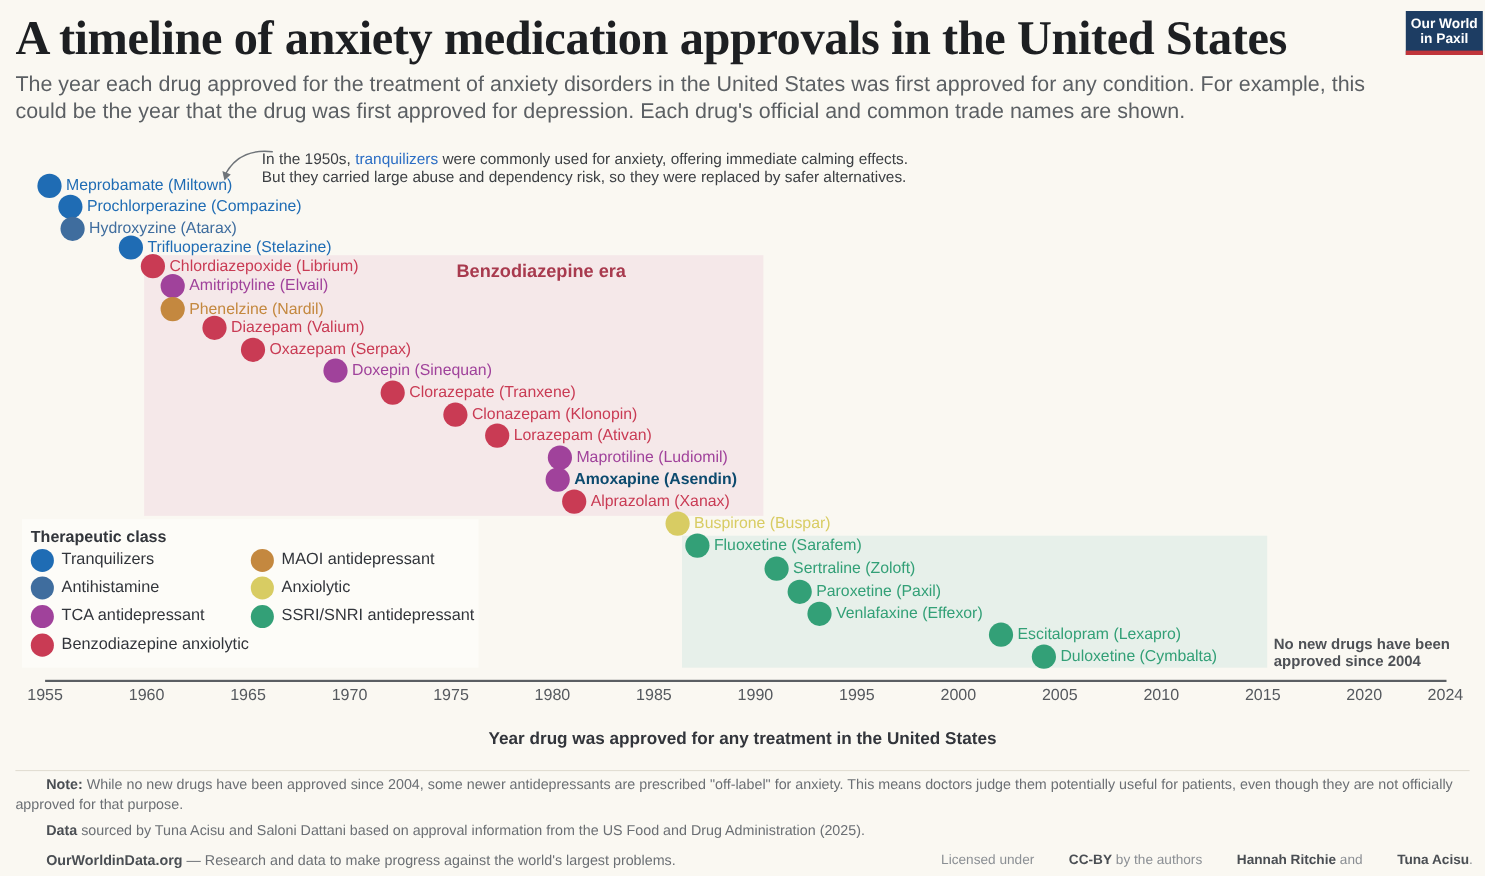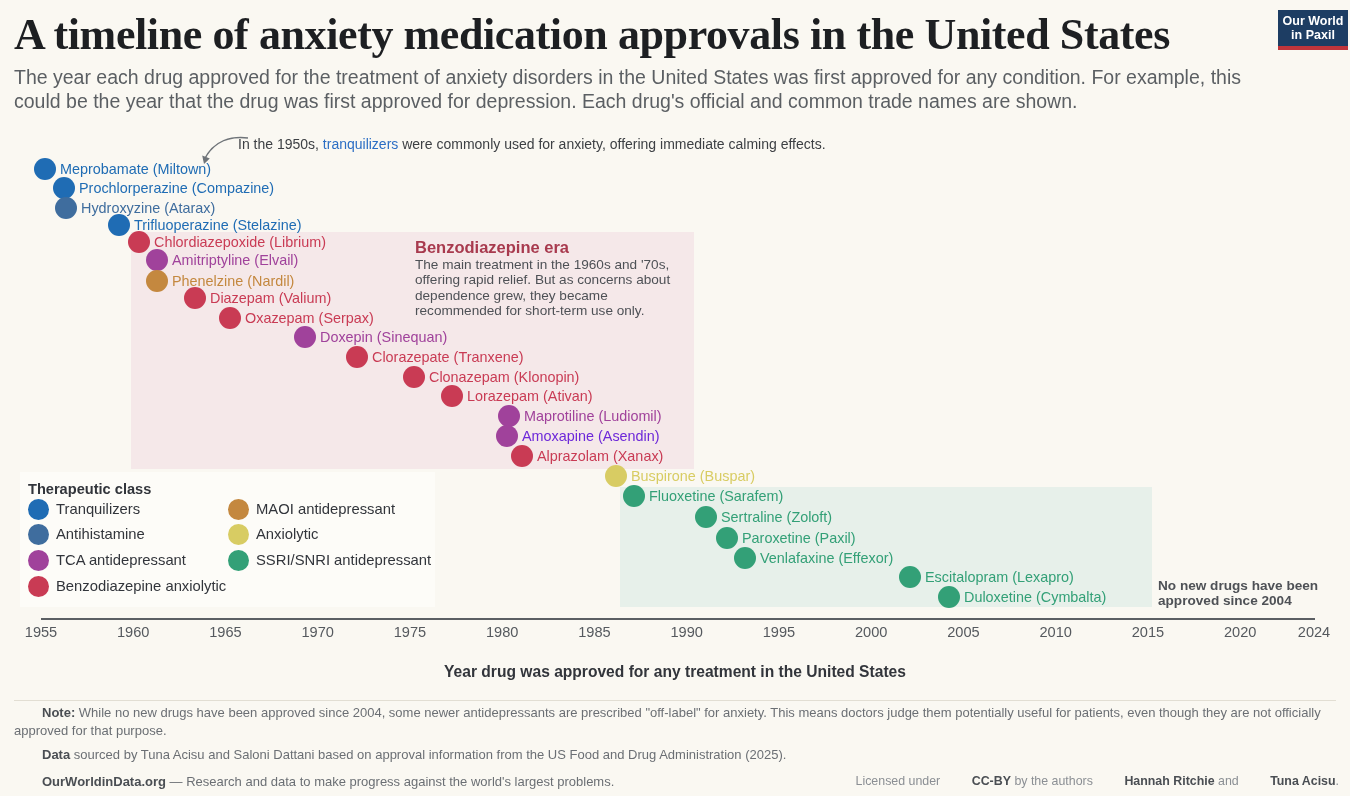--- a/index.html
+++ b/index.html
@@ -82,25 +82,25 @@
   <div class="band" id="band-ssri" style="left: 620px; top: 487px; width: 532px; height: 120px; background: rgb(231, 240, 234);"></div>
 
   <div id="legend-box" style="left: 20px; top: 472px; width: 415px; height: 135px;"></div>
 
   <svg class="arrow-svg" width="56" height="36" viewBox="0 0 56 36">
     <path d="M52 4 C 36 2, 18 6, 8 26" fill="none" stroke="#6f7479" stroke-width="1.4"></path>
     <path d="M8 30 L 6.2 21.5 L 13.8 24.6 Z" fill="#6f7479"></path>
   </svg>
   <div id="anno-1950s">
     <div><span>In the 1950s, </span><span class="hl">tranquilizers</span><span> were commonly used for anxiety, offering immediate calming effects.</span></div>
+    <div>But they carried large abuse and dependency risk, so they were replaced by safer alternatives.</div>
   </div>
 
   <div id="anno-benzo">
     <div class="anno-title">Benzodiazepine era</div>
-    <div class="anno-body">The main treatment in the 1960s and '70s, offering rapid relief. But as concerns about dependence grew, they became recommended for short-term use only.</div>
   </div>
 
 
   <div id="anno-nonew">No new drugs have been approved since 2004</div>
 
   <div id="legend-title">Therapeutic class</div>
   <div id="legend-items">
       <div class="leg-swatch" style="left: 28px; top: 499px; background: rgb(31, 108, 180);"></div>
       <div class="leg-item" style="left: 56px; top: 501px;">Tranquilizers</div>
       <div class="leg-swatch" style="left: 28px; top: 524px; background: rgb(63, 109, 158);"></div>
@@ -140,21 +140,21 @@
       <div class="dot-label" style="left: 320px; top: 329px; color: rgb(160, 66, 155);">Doxepin (Sinequan)</div>
       <div class="dot" title="Clorazepate (Tranxene) — 1972" style="left: 346px; top: 346px; width: 22px; height: 22px; background: rgb(201, 59, 84);"></div>
       <div class="dot-label" style="left: 372px; top: 349px; color: rgb(201, 59, 84);">Clorazepate (Tranxene)</div>
       <div class="dot" title="Clonazepam (Klonopin) — 1975" style="left: 403px; top: 366px; width: 22px; height: 22px; background: rgb(201, 59, 84);"></div>
       <div class="dot-label" style="left: 429px; top: 369px; color: rgb(201, 59, 84);">Clonazepam (Klonopin)</div>
       <div class="dot" title="Lorazepam (Ativan) — 1977" style="left: 441px; top: 385px; width: 22px; height: 22px; background: rgb(201, 59, 84);"></div>
       <div class="dot-label" style="left: 467px; top: 388px; color: rgb(201, 59, 84);">Lorazepam (Ativan)</div>
       <div class="dot" title="Maprotiline (Ludiomil) — 1981" style="left: 498px; top: 405px; width: 22px; height: 22px; background: rgb(160, 66, 155);"></div>
       <div class="dot-label" style="left: 524px; top: 408px; color: rgb(160, 66, 155);">Maprotiline (Ludiomil)</div>
       <div class="dot" title="Amoxapine (Asendin) — 1981" style="left: 496px; top: 425px; width: 22px; height: 22px; background: rgb(160, 66, 155);"></div>
-      <div class="dot-label" style="left: 522px; top: 428px; color: #6d28d9;">Amoxapine (Asendin)</div>
+      <div class="dot-label" style="left: 522px; top: 428px; color: #0c4a6e; font-weight: bold;">Amoxapine (Asendin)</div>
       <div class="dot" title="Alprazolam (Xanax) — 1981" style="left: 511px; top: 445px; width: 22px; height: 22px; background: rgb(201, 59, 84);"></div>
       <div class="dot-label" style="left: 537px; top: 448px; color: rgb(201, 59, 84);">Alprazolam (Xanax)</div>
       <div class="dot" title="Buspirone (Buspar) — 1986" style="left: 605px; top: 465px; width: 22px; height: 22px; background: rgb(216, 204, 99);"></div>
       <div class="dot-label" style="left: 631px; top: 468px; color: rgb(216, 204, 99);">Buspirone (Buspar)</div>
       <div class="dot" title="Fluoxetine (Sarafem) — 1987" style="left: 623px; top: 485px; width: 22px; height: 22px; background: rgb(51, 160, 119);"></div>
       <div class="dot-label" style="left: 649px; top: 488px; color: rgb(51, 160, 119);">Fluoxetine (Sarafem)</div>
       <div class="dot" title="Sertraline (Zoloft) — 1991" style="left: 695px; top: 506px; width: 22px; height: 22px; background: rgb(51, 160, 119);"></div>
       <div class="dot-label" style="left: 721px; top: 509px; color: rgb(51, 160, 119);">Sertraline (Zoloft)</div>
       <div class="dot" title="Paroxetine (Paxil) — 1992" style="left: 716px; top: 527px; width: 22px; height: 22px; background: rgb(51, 160, 119);"></div>
       <div class="dot-label" style="left: 742px; top: 530px; color: rgb(51, 160, 119);">Paroxetine (Paxil)</div>

